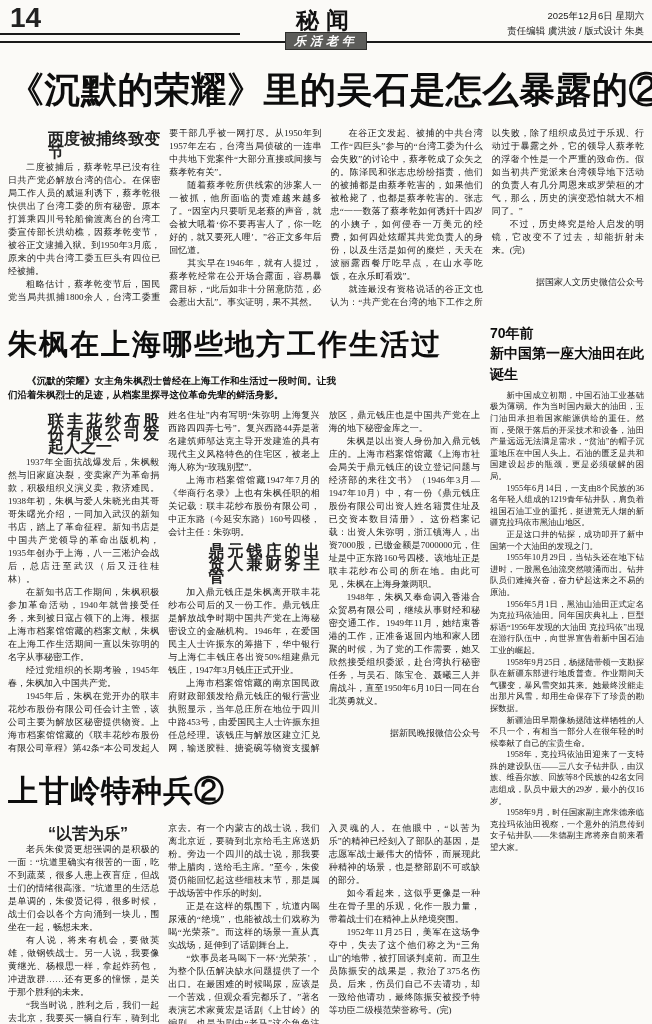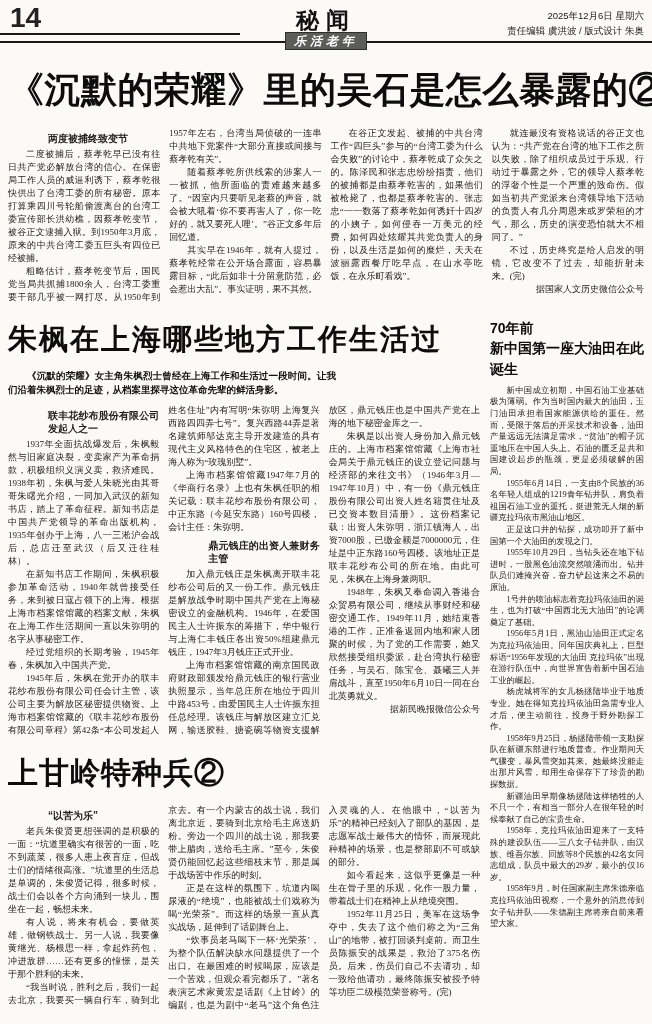--- a/index.html
+++ b/index.html
@@ -60,24 +60,24 @@
     font-size:9px; line-height:13px;
     column-gap:9px;
     color:#222;
   }
   .cols-4 { column-count:4; }
   .cols-3 { column-count:3; }
   .body-cols p, .one-col p { margin:0; }
   .body-cols .para, .one-col .para { text-indent:2em; }
   .body-cols .subhead, .one-col .subhead {
     font-family:"Liberation Sans", sans-serif;
-    font-weight:bold; font-size:10px;
+    font-weight:bold; font-size:16px;
     margin:5px 0 3px 0; break-inside:avoid;padding-left:40px;
   }
-  .body-cols .attrib, .one-col .attrib { text-align:right; margin-top:0; }
+  .body-cols .attrib, .one-col .attrib { text-align:right; margin-top:19px; }
   .intro-block {
     font-weight:bold; text-align:justify;
     font-size:9.5px; line-height:14px;
     width:328px; text-indent:2em; margin-bottom:7px; color:#111;
   }
 
   
   .lower { display:flex; gap:10px; margin-top:14px; }
   .left-col { width:478px; }
   .right-col { width:156px; }
@@ -163,23 +163,21 @@
       <div class="article">
         <h3 class="hl hl-s">
           <span>70年前</span><br>
           <span>新中国第一座大油田在此诞生</span>
         </h3>
         <div class="one-col">
             <p class="para">新中国成立初期，中国石油工业基础极为薄弱。作为当时国内最大的油田，玉门油田承担着国家能源供给的重任。然而，受限于落后的开采技术和设备，油田产量远远无法满足需求，“贫油”的帽子沉重地压在中国人头上。石油的匮乏是共和国建设起步的瓶颈，更是必须破解的困局。</p>
             <p class="para">1955年6月14日，一支由8个民族的36名年轻人组成的1219青年钻井队，肩负着祖国石油工业的重托，挺进荒无人烟的新疆克拉玛依市黑油山地区。</p>
             <p class="para">正是这口井的钻探，成功叩开了新中国第一个大油田的发现之门。</p>
             <p class="para">1955年10月29日，当钻头还在地下钻进时，一股黑色油流突然喷涌而出。钻井队员们难掩兴奋，奋力铲起这来之不易的原油。</p>
-            <p class="para">1号井的喷油标志着克拉玛依油田的诞生，也为打破“中国西北无大油田”的论调奠定了基础。</p>
             <p class="para">1956年5月1日，黑油山油田正式定名为克拉玛依油田。同年国庆典礼上，巨型标语“1956年发现的大油田 克拉玛依”出现在游行队伍中，向世界宣告着新中国石油工业的崛起。</p>
-            <p class="para">杨虎城将军的女儿杨拯陆毕业于地质专业。她在得知克拉玛依油田急需专业人才后，便主动前往，投身于野外勘探工作。</p>
             <p class="para">1958年9月25日，杨拯陆带领一支勘探队在新疆东部进行地质普查。作业期间天气骤变，暴风雪突如其来。她最终没能走出那片风雪，却用生命保存下了珍贵的勘探数据。</p>
             <p class="para">新疆油田早期像杨拯陆这样牺牲的人不只一个，有相当一部分人在很年轻的时候奉献了自己的宝贵生命。</p>
             <p class="para">1958年，克拉玛依油田迎来了一支特殊的建设队伍——三八女子钻井队，由汉族、维吾尔族、回族等8个民族的42名女同志组成，队员中最大的29岁，最小的仅16岁。</p>
             <p class="para">1958年9月，时任国家副主席朱德亲临克拉玛依油田视察，一个意外的消息传到女子钻井队——朱德副主席将亲自前来看望大家。</p>
           </div>
       </div>
     </div>
 
   </div>
 </div>

